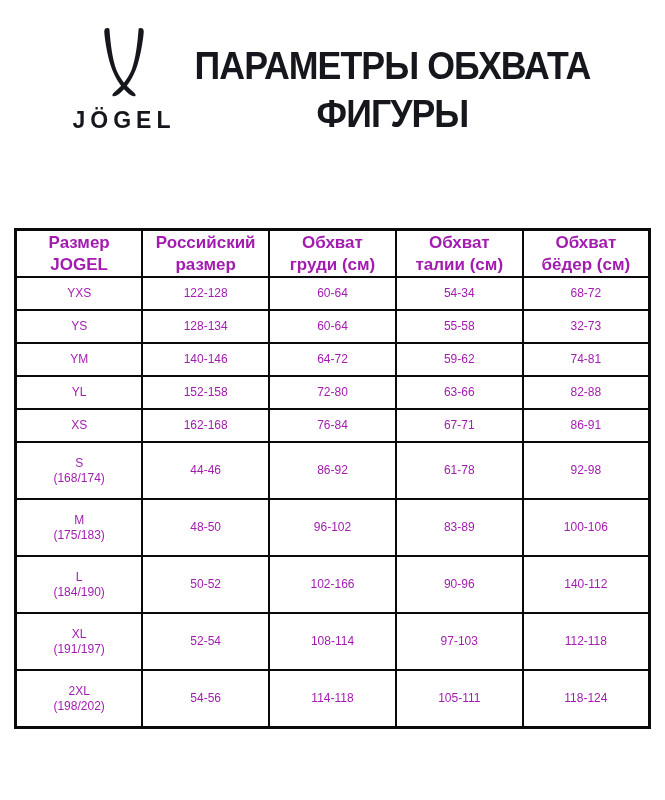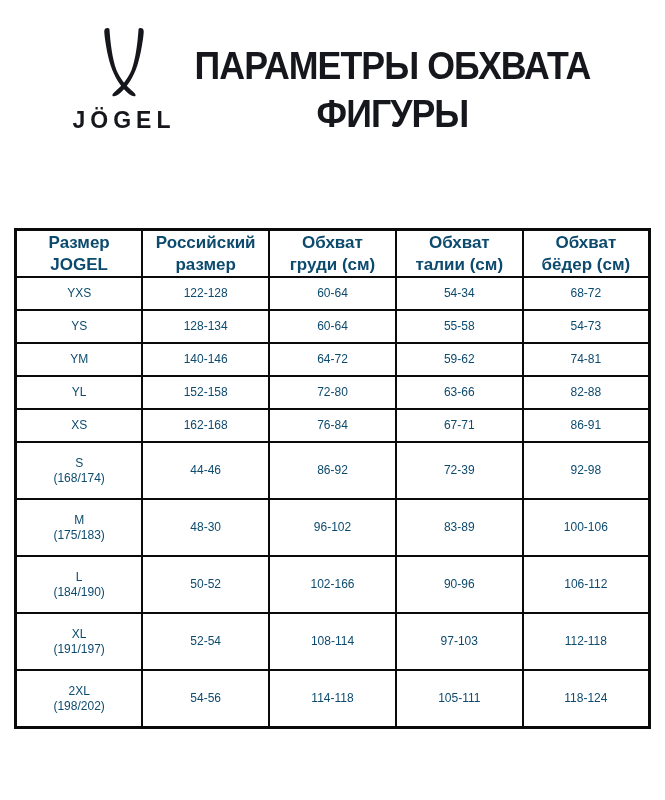--- a/index.html
+++ b/index.html
@@ -67,21 +67,21 @@
     table-layout: fixed;
     border: 3px solid #0a0a0a;
   }
   .size-table th,
   .size-table td {
     border: 2px solid #0a0a0a;
     text-align: center;
     vertical-align: middle;
     white-space: pre-line;
     padding: 0 2px;
-    color: #0c4a6e;
+    color: #a21caf;
   }
   .size-table th {
     font-size: 17px;
     font-weight: 700;
     height: 45px;
     line-height: 1.25;
   }
   .size-table td {
     font-size: 12px;
     font-weight: 400;
@@ -135,21 +135,21 @@
         <td>122-128</td>
         <td>60-64</td>
         <td>54-34</td>
         <td>68-72</td>
       </tr>
       <tr class="single">
         <td>YS</td>
         <td>128-134</td>
         <td>60-64</td>
         <td>55-58</td>
-        <td>54-73</td>
+        <td>32-73</td>
       </tr>
       <tr class="single">
         <td>YM</td>
         <td>140-146</td>
         <td>64-72</td>
         <td>59-62</td>
         <td>74-81</td>
       </tr>
       <tr class="single">
         <td>YL</td>
@@ -163,38 +163,38 @@
         <td>162-168</td>
         <td>76-84</td>
         <td>67-71</td>
         <td>86-91</td>
       </tr>
       <tr class="double">
         <td>S
 (168/174)</td>
         <td>44-46</td>
         <td>86-92</td>
-        <td>72-39</td>
+        <td>61-78</td>
         <td>92-98</td>
       </tr>
       <tr class="double">
         <td>M
 (175/183)</td>
-        <td>48-30</td>
+        <td>48-50</td>
         <td>96-102</td>
         <td>83-89</td>
         <td>100-106</td>
       </tr>
       <tr class="double">
         <td>L
 (184/190)</td>
         <td>50-52</td>
         <td>102-166</td>
         <td>90-96</td>
-        <td>106-112</td>
+        <td>140-112</td>
       </tr>
       <tr class="double">
         <td>XL
 (191/197)</td>
         <td>52-54</td>
         <td>108-114</td>
         <td>97-103</td>
         <td>112-118</td>
       </tr>
       <tr class="double">

